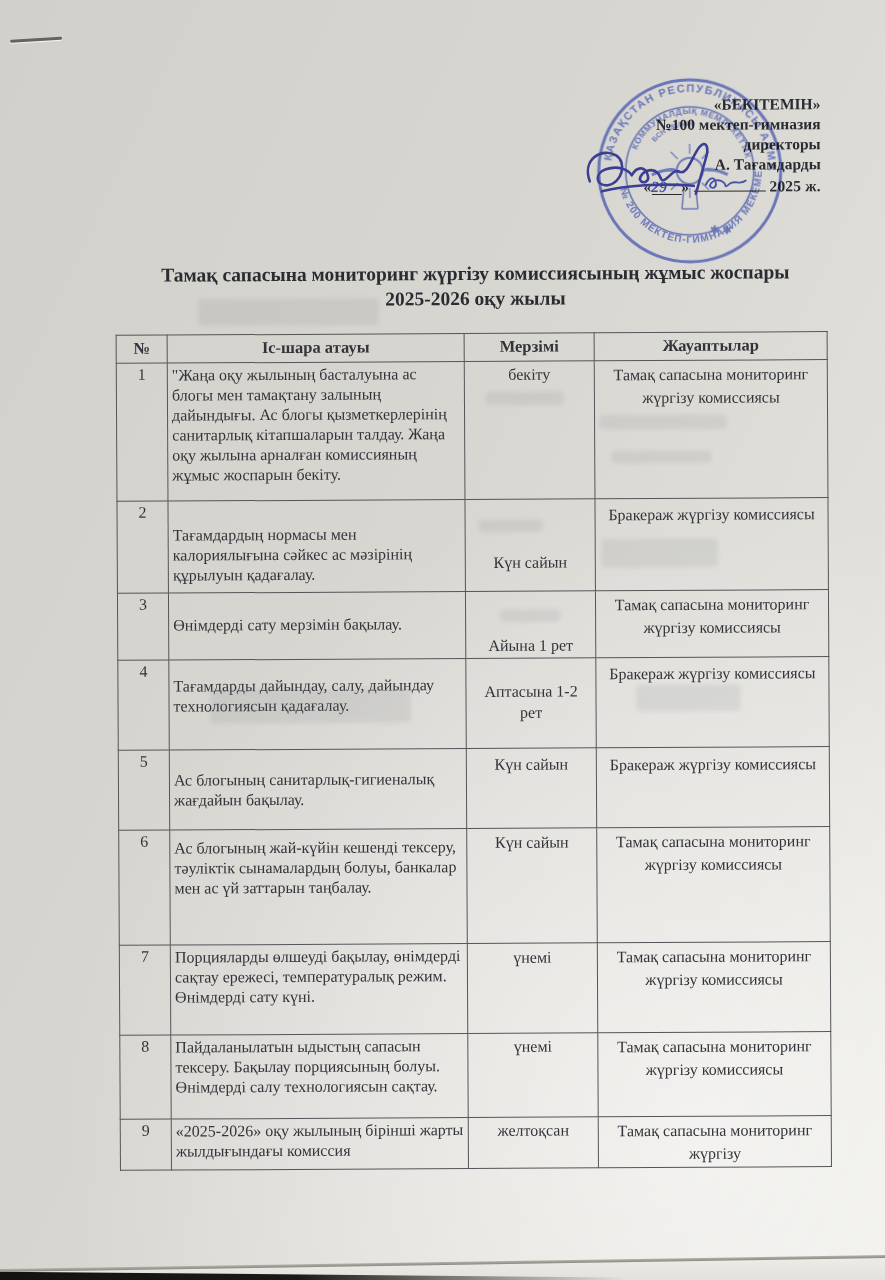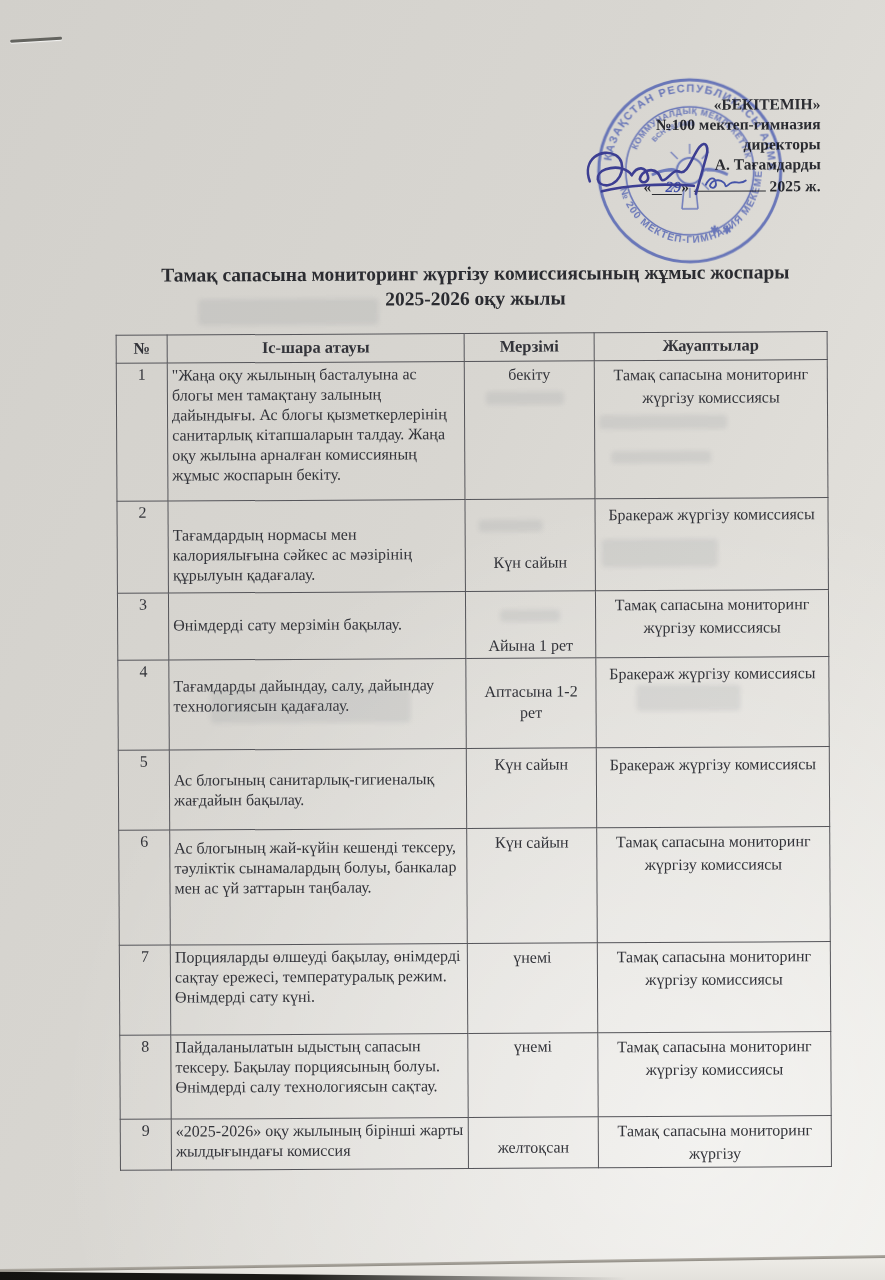--- a/index.html
+++ b/index.html
@@ -39,21 +39,21 @@
   
   #staple{position:absolute;left:13px;top:36px;width:52px;height:2.5px;
     background:#64645f;border-radius:2px;transform:rotate(-3deg);
     box-shadow:0 1px 1px rgba(255,255,255,0.8);}
 
   
   #approval{position:absolute;top:96px;right:62px;text-align:right;
     font-weight:bold;font-size:15.5px;line-height:20px;color:#2b2c31;z-index:2;}
   #approval .dt{letter-spacing:0.2px;}
   .hand{color:#3f4da6;font-style:italic;font-weight:bold;}
-  .day-line{display:inline-block;min-width:30px;text-align:right;
+  .day-line{display:inline-block;min-width:30px;text-align:left;
     border-bottom:1.2px solid #2b2c31;line-height:15px;}
   .month-line{display:inline-block;width:72px;border-bottom:1.2px solid #2b2c31;
     vertical-align:baseline;position:relative;height:16px;}
   .month-line svg{position:absolute;left:8px;top:-4px;}
 
   
   #stamp{position:absolute;left:592px;top:72px;width:200px;height:200px;
     opacity:0.82;mix-blend-mode:multiply;z-index:3;filter:blur(0.3px);}
   #stamp text{fill:#4f60b2;font-family:"Liberation Sans",sans-serif;font-weight:bold;}
 
@@ -223,20 +223,20 @@
       </tr>
       <tr style="height:84px">
         <td class="c-num">8</td>
         <td class="c-act">Пайдаланылатын ыдыстың сапасын тексеру. Бақылау порциясының болуы. Өнімдерді салу технологиясын сақтау.</td>
         <td class="c-term">үнемі</td>
         <td class="c-resp">Тамақ сапасына мониторинг жүргізу комиссиясы</td>
       </tr>
       <tr style="height:46px">
         <td class="c-num">9</td>
         <td class="c-act">«2025-2026» оқу жылының бірінші жарты жылдығындағы комиссия</td>
-        <td class="c-term" style="padding-top:19px">желтоқсан</td>
+        <td class="c-term" style="padding-top:2px">желтоқсан</td>
         <td class="c-resp">Тамақ сапасына мониторинг жүргізу</td>
       </tr>
     </tbody>
       </table>
 
   </div>
 </div>
 
 </body></html>

